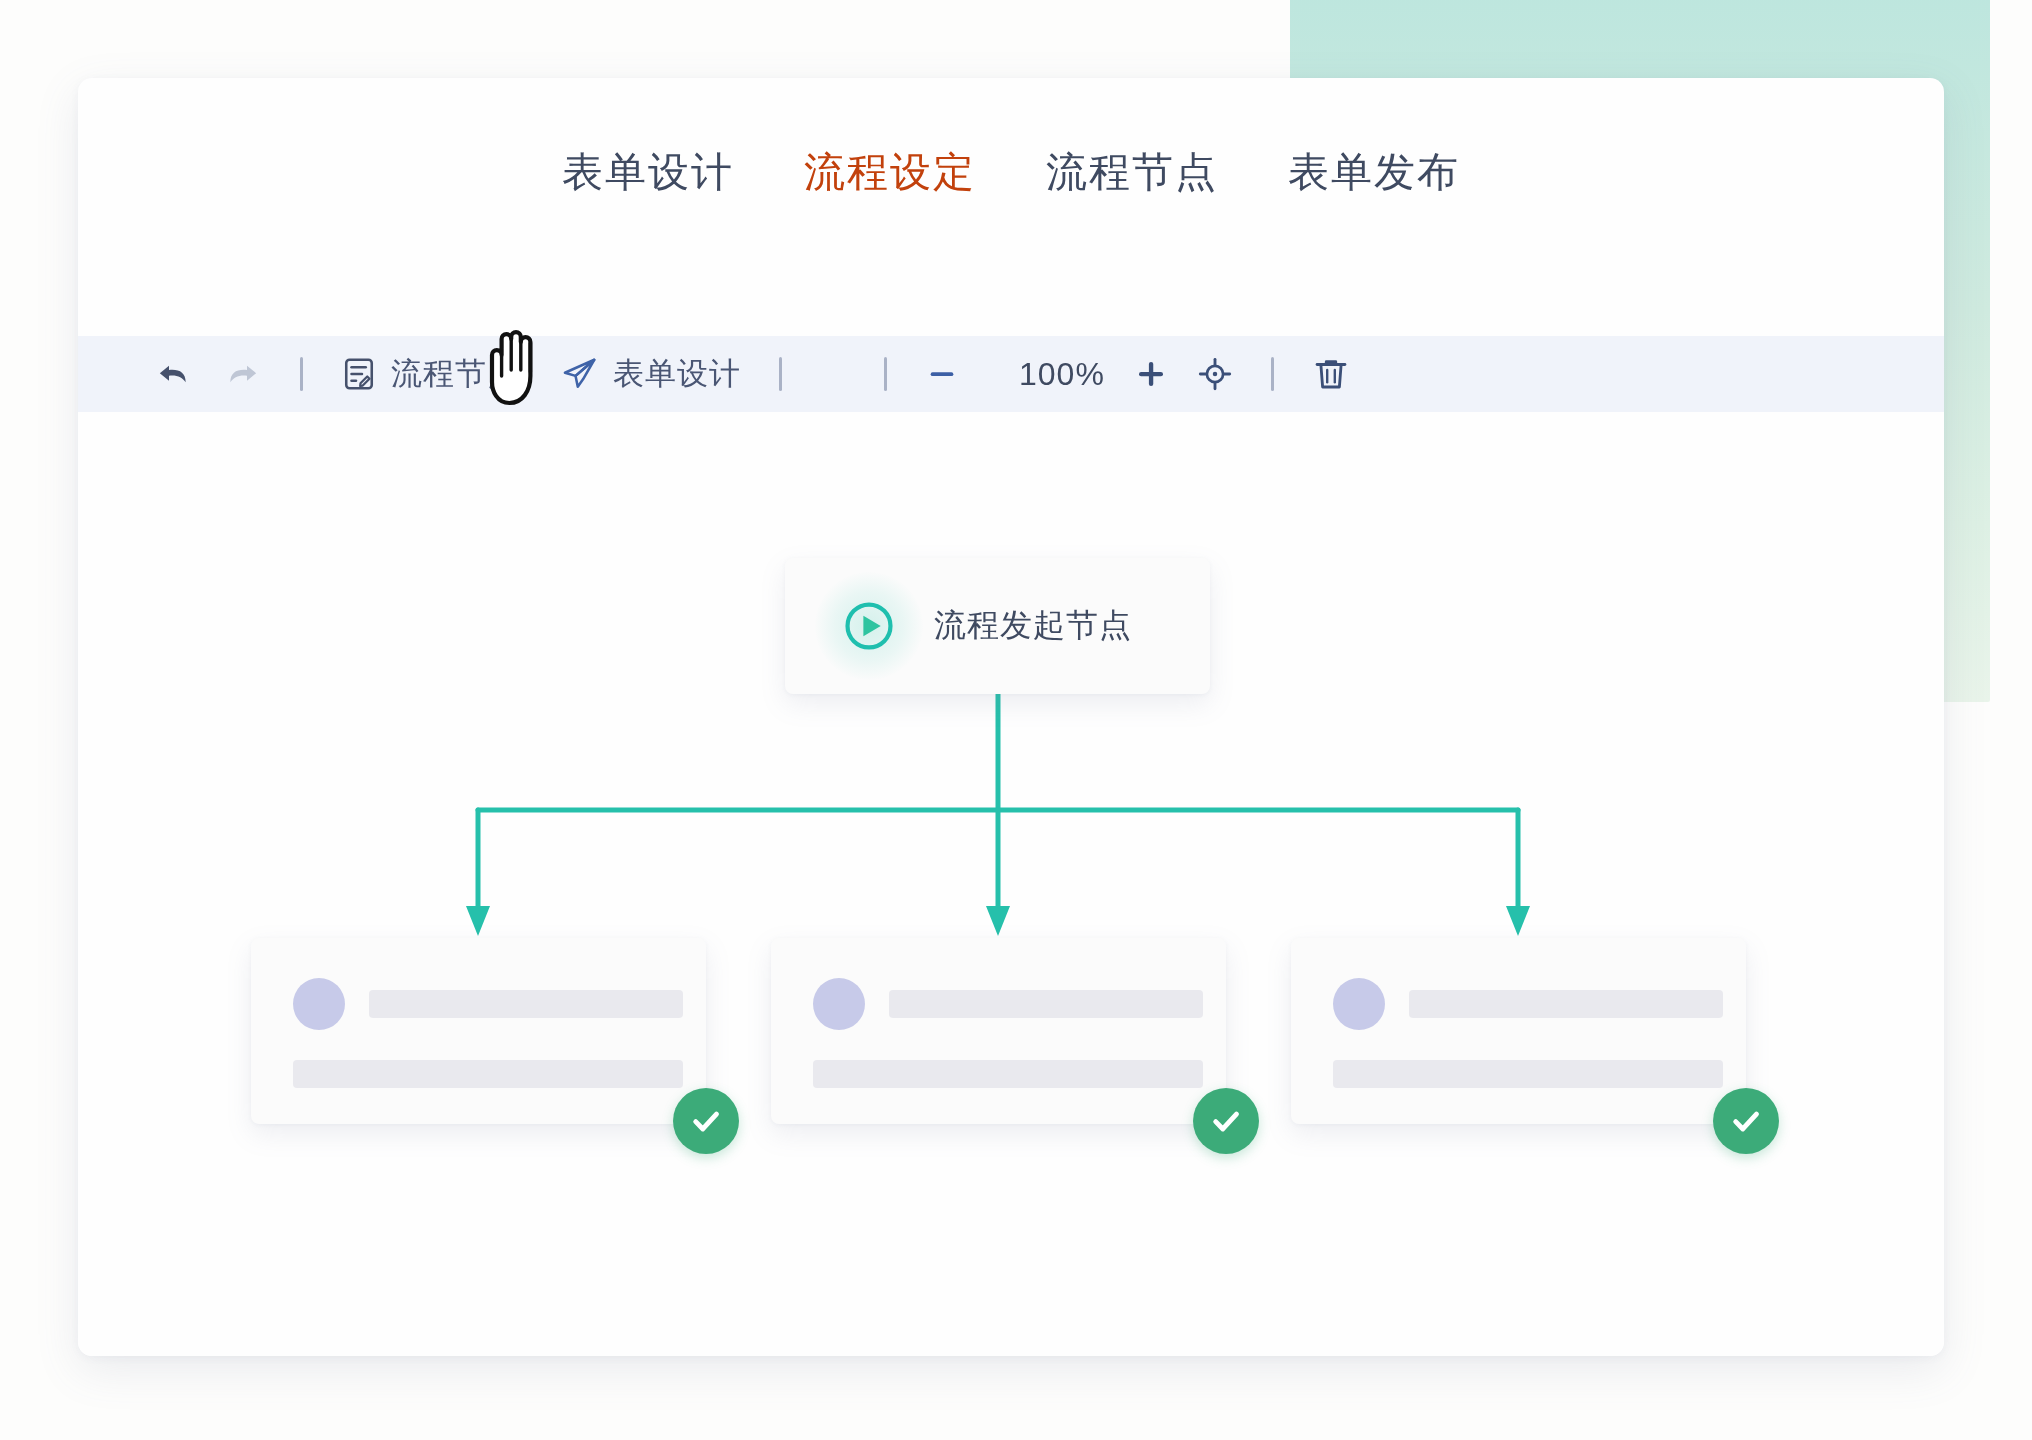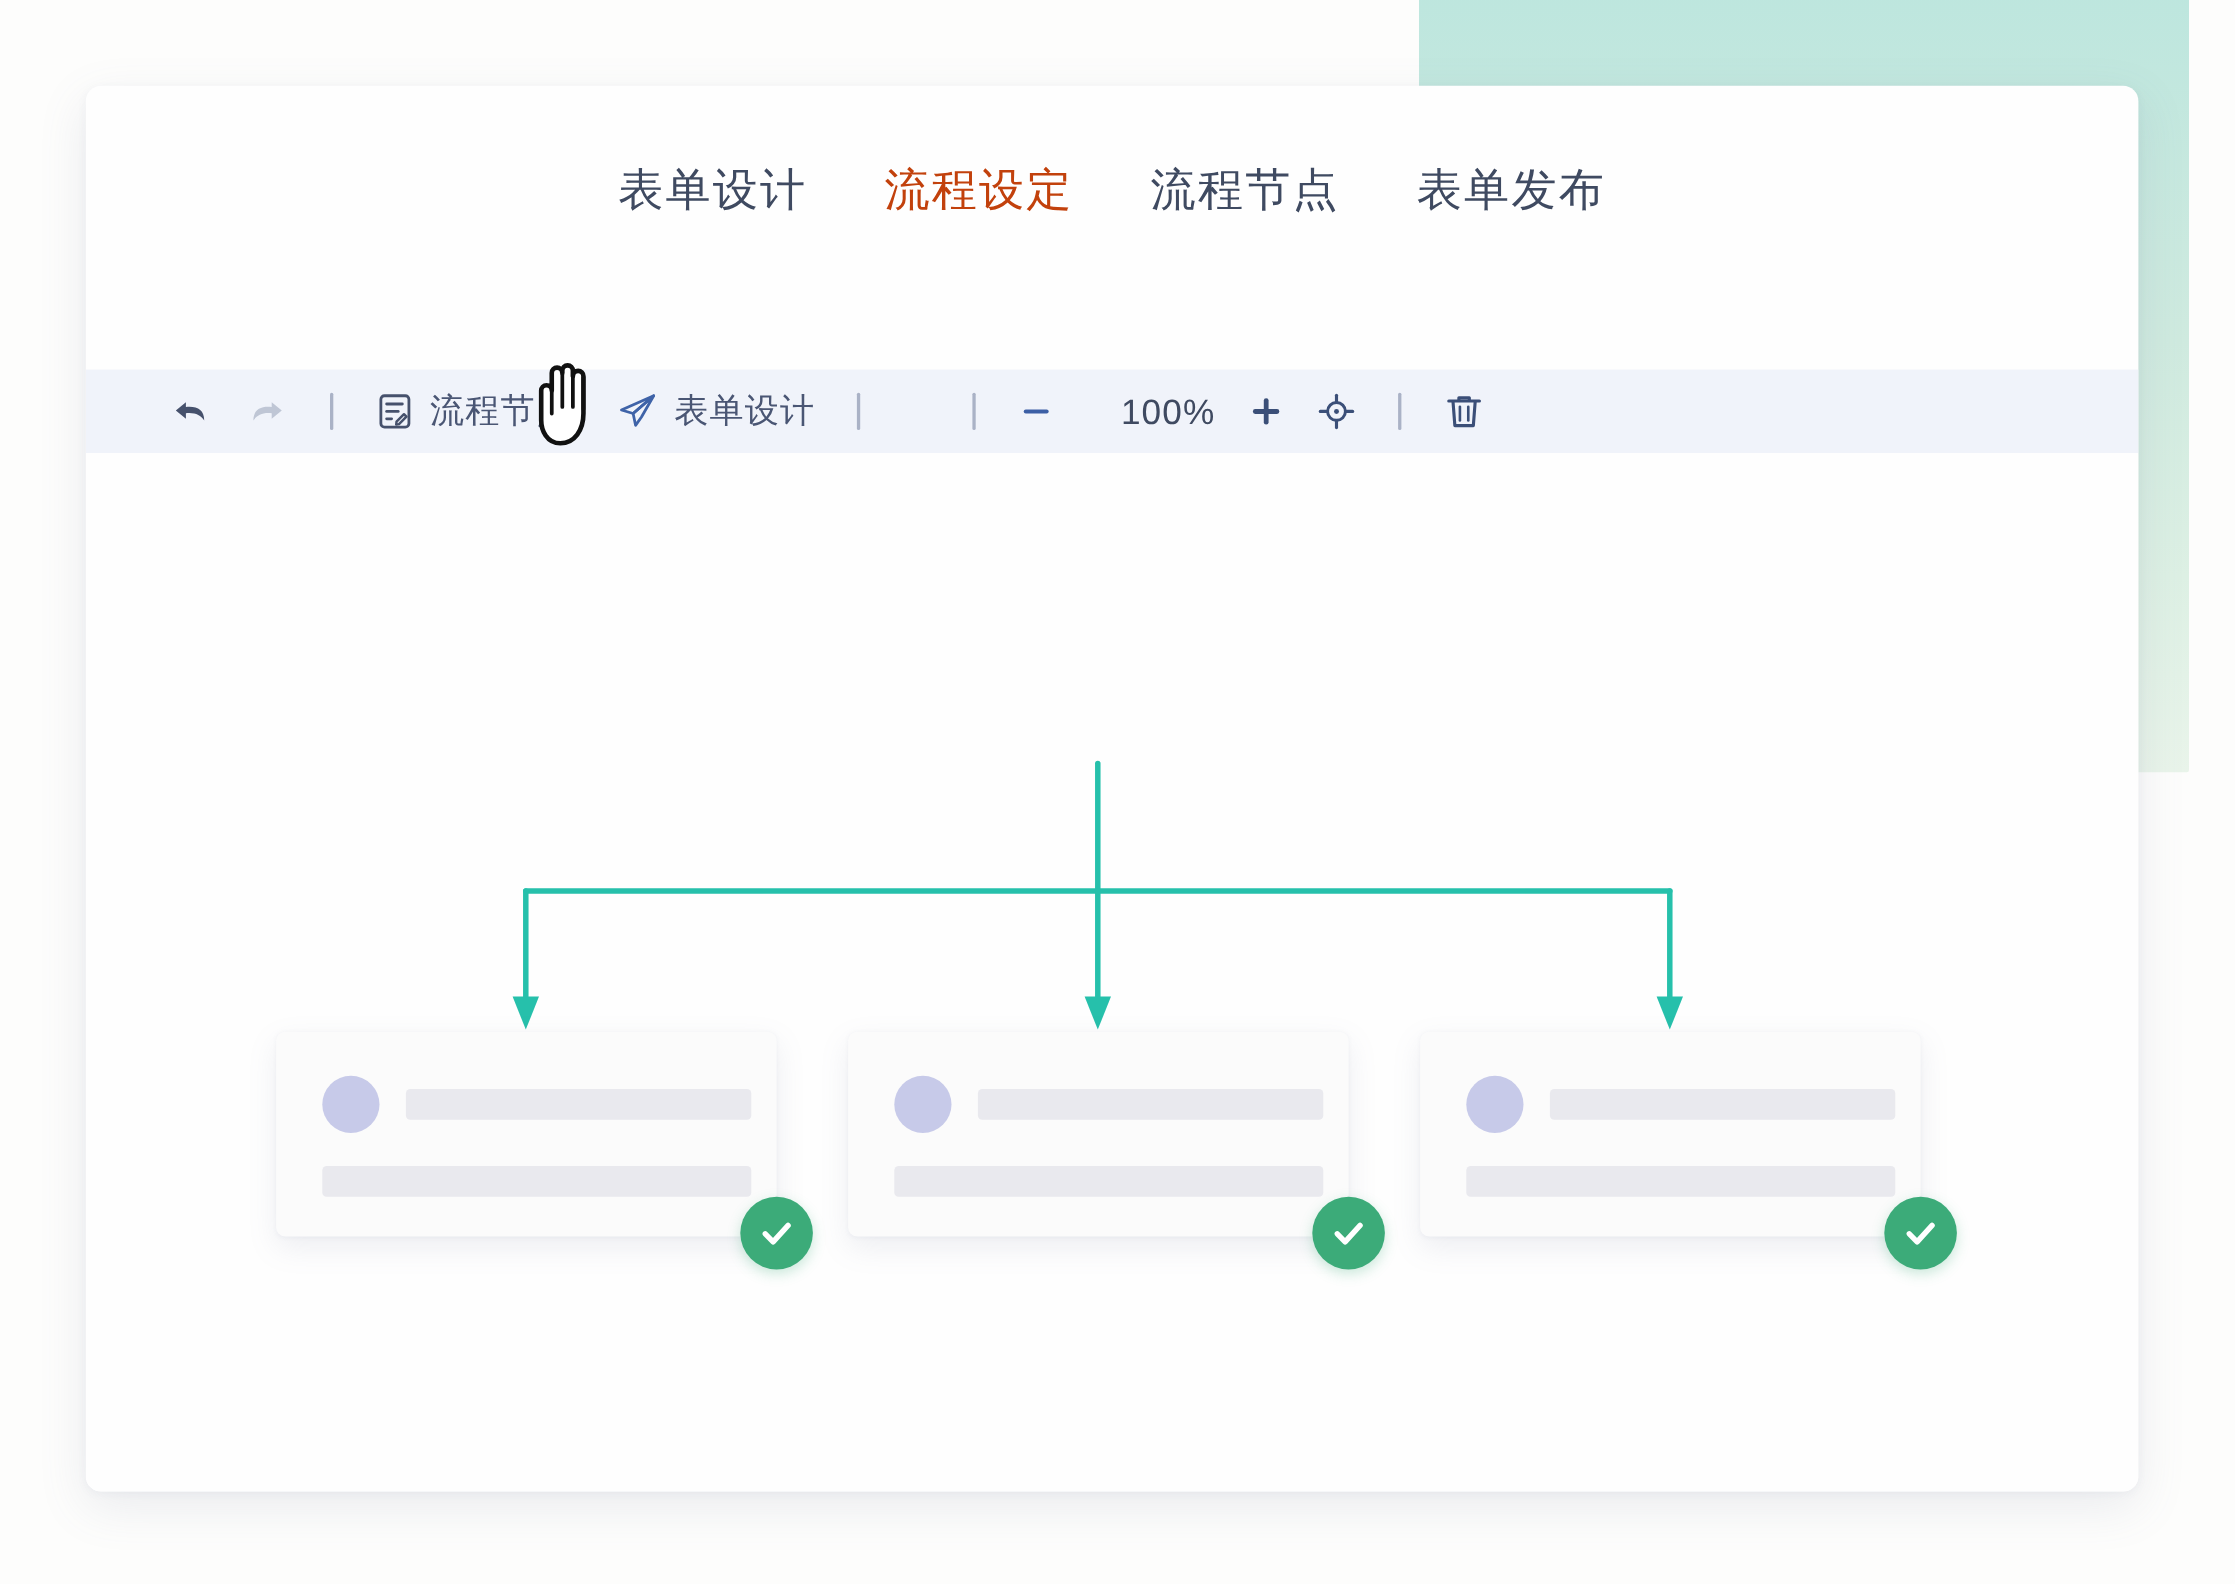--- a/index.html
+++ b/index.html
@@ -240,20 +240,30 @@
           <path d="M920 398 V496"></path>
           <path d="M1440 398 V496"></path>
         </g>
         <g fill="#26c0ab">
           <polygon points="400,524 388,494 412,494"></polygon>
           <polygon points="920,524 908,494 932,494"></polygon>
           <polygon points="1440,524 1428,494 1452,494"></polygon>
         </g>
       </svg>
 
+      <div class="start-node">
+        <span class="play-wrap">
+          <span class="play-glow"></span>
+          <svg width="56" height="56" viewBox="0 0 24 24" style="position:relative;">
+            <circle cx="12" cy="12" r="9.2" fill="none" stroke="#1fbfae" stroke-width="1.8"></circle>
+            <polygon points="9.6,7.6 17,12 9.6,16.4" fill="#2ec4a0"></polygon>
+          </svg>
+        </span>
+        <span class="start-label">流程发起节点</span>
+      </div>
 
       <div class="node-card" style="left:173px;">
         <div class="avatar"></div>
         <div class="bar-1"></div>
         <div class="bar-2"></div>
         <div class="check-badge">
           <svg width="38" height="38" viewBox="0 0 24 24">
             <path d="M5.5 12.4 L10 17 L18.6 7.6" fill="none" stroke="#ffffff" stroke-width="3.1" stroke-linecap="round" stroke-linejoin="round"></path>
           </svg>
         </div>

